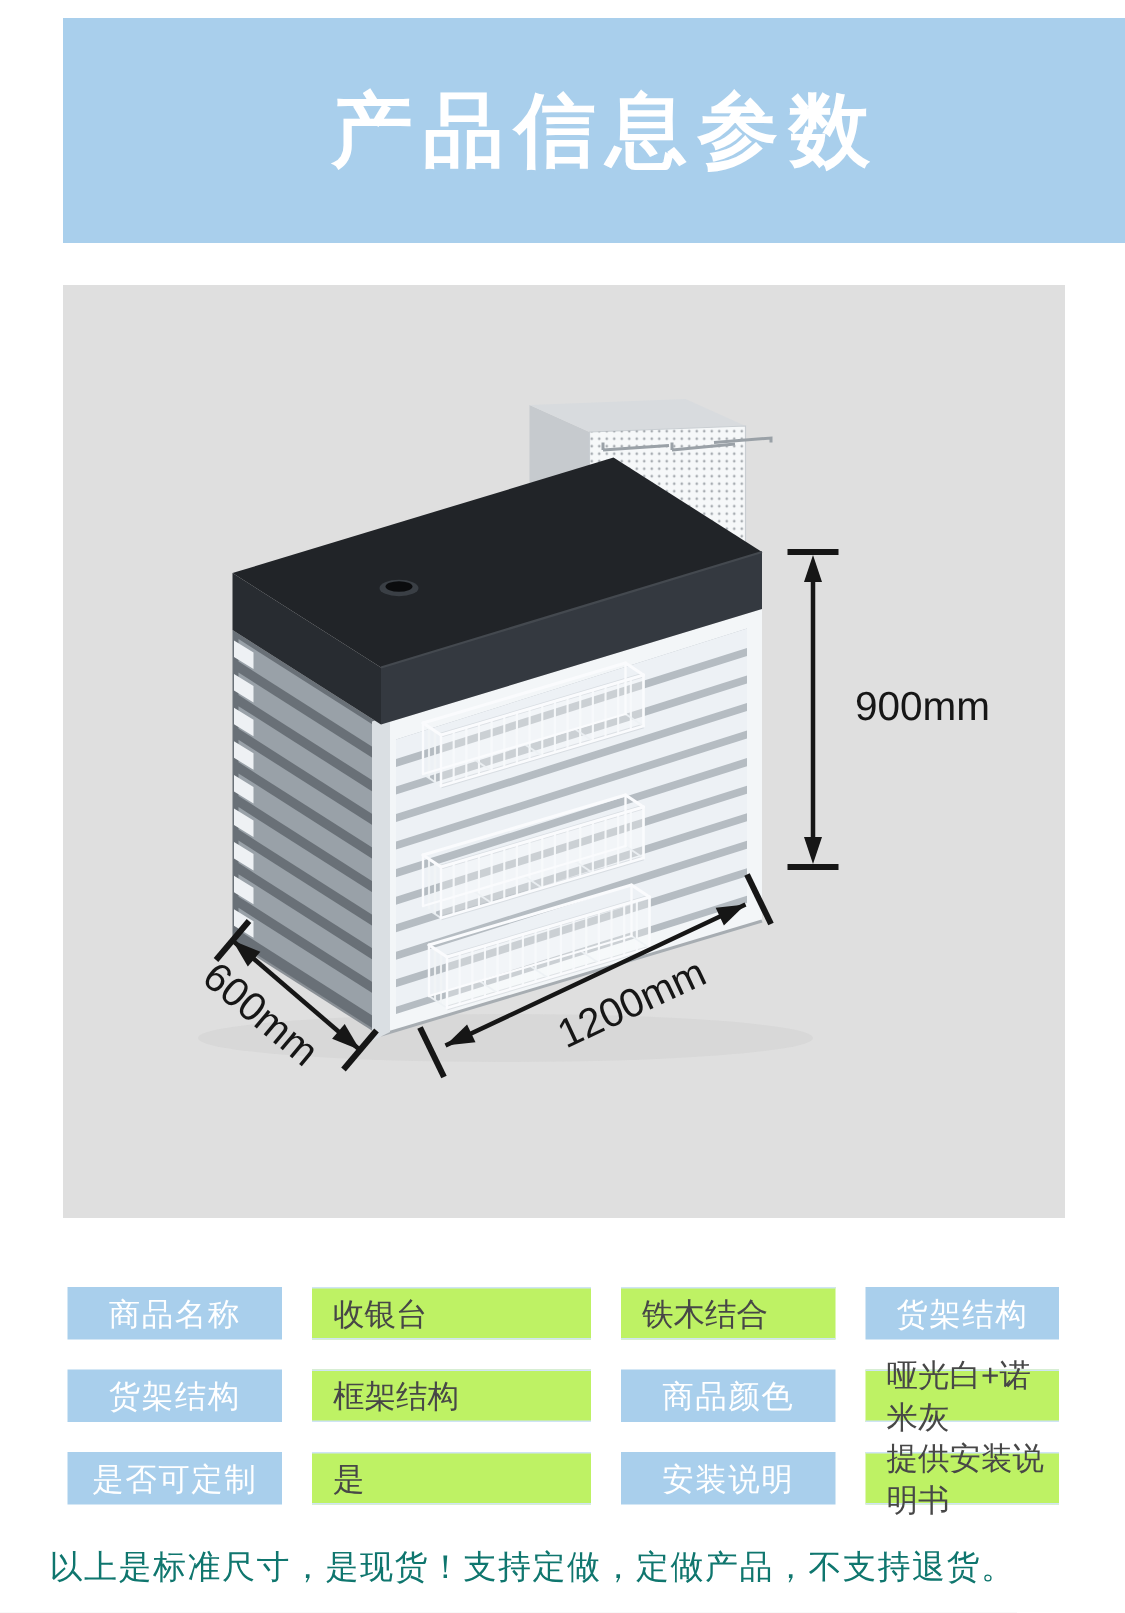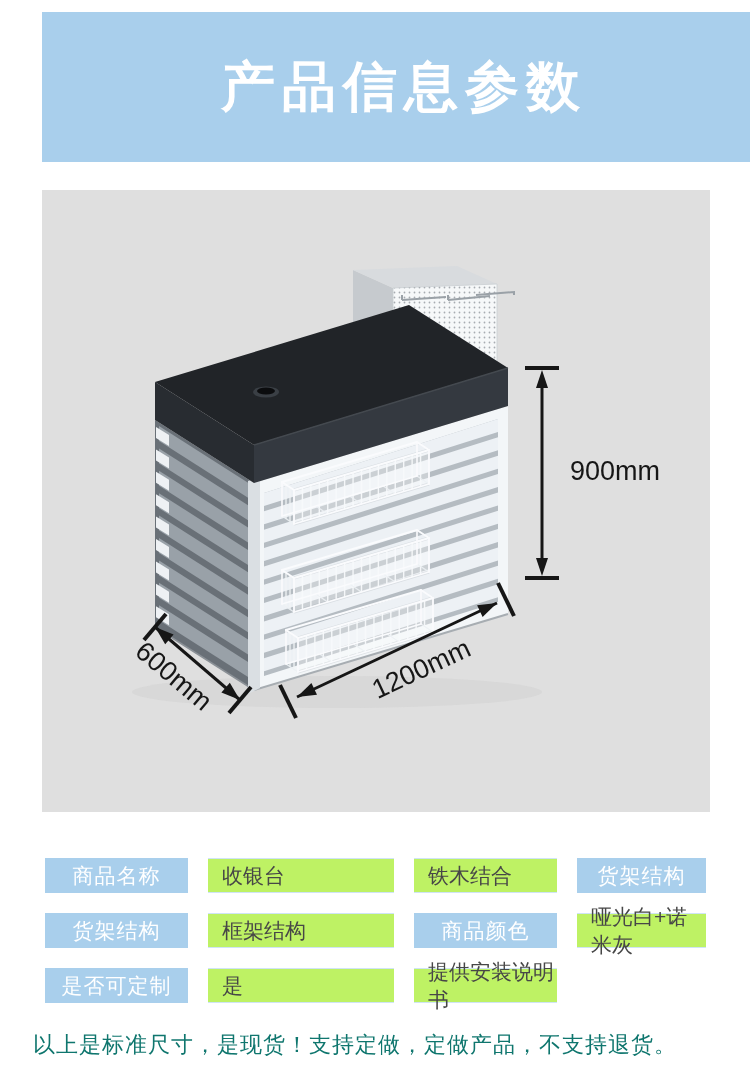--- a/index.html
+++ b/index.html
@@ -273,17 +273,18 @@
 
     <div class="cell label">货架结构</div>
     <div class="cell label">货架结构</div>
     <div class="cell value">框架结构</div>
 
     <div class="cell label">商品颜色</div>
     <div class="cell value">哑光白+诺米灰</div>
 
     <div class="cell label">是否可定制</div>
     <div class="cell value">是</div>
+    <div class="cell label">安装说明</div>
     <div class="cell value">提供安装说明书</div>
   </div>
 
   <div class="footer-note">以上是标准尺寸，是现货！支持定做，定做产品，不支持退货。</div>
 </div>
 
 </body></html>

